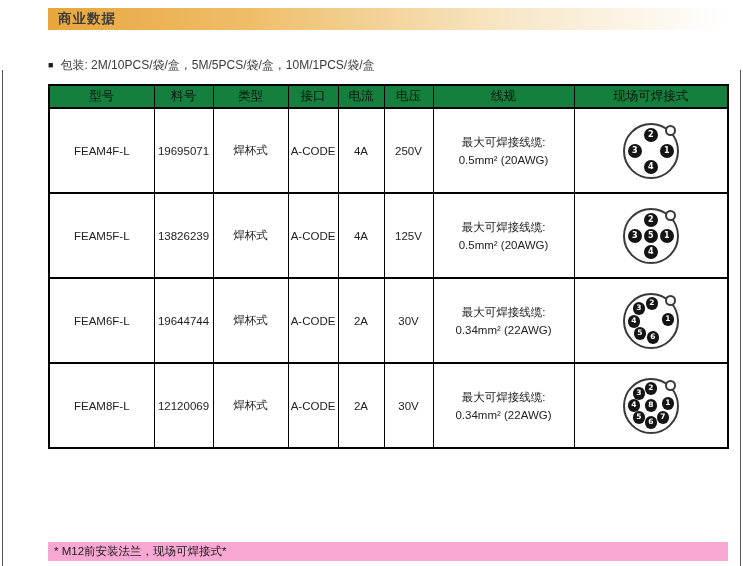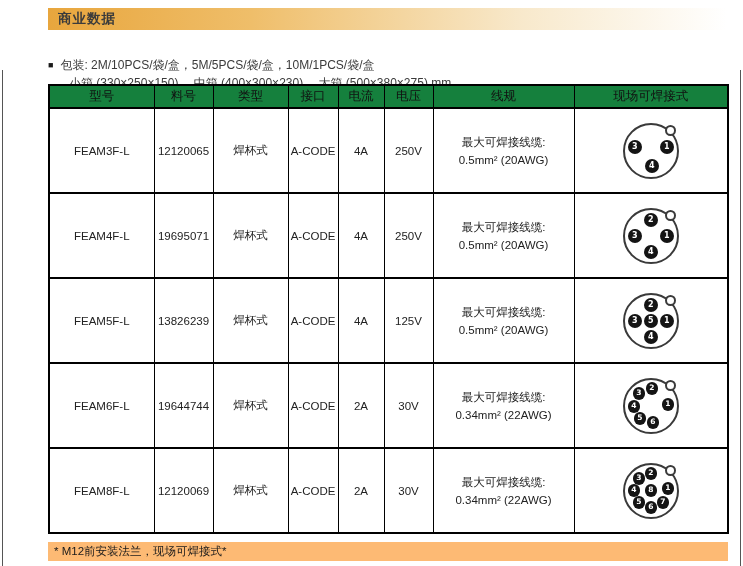--- a/index.html
+++ b/index.html
@@ -36,38 +36,37 @@
   td.wire div { line-height:18px; white-space:nowrap; }
   .pin-view { position:relative; width:56px; height:56px; margin:0 auto; }
   .pv-circle { position:absolute; left:0; top:0; width:56px; height:56px; border:2px solid #3a3a3a; border-radius:50%; }
   .pv-notch { position:absolute; width:11px; height:11px; border:2px solid #3a3a3a; border-radius:50%; background:#fff; left:42px; top:2px; }
   .pv-pin {
     position:absolute; background:#141414; color:#ffffff; border-radius:50%;
     text-align:center; font-weight:bold; font-family:"DejaVu Sans",sans-serif;
   }
   .footnote {
     position:absolute; left:48px; top:542px; width:680px; height:19px;
-    background:#fdba74; line-height:19px; padding-left:6px;
+    background:#f9a8d4; line-height:19px; padding-left:6px;
     font-size:11.5px; color:#1a1a1a;
   }
 </style>
 </head>
 <body>
 
 <div class="page">
 
   <div class="title-bar">
     <span>商业数据</span>
   </div>
 
   <div class="packaging">
     <div class="pack-line1">
       <span class="bullet">■</span><span>包装: 2M/10PCS/袋/盒，5M/5PCS/袋/盒，10M/1PCS/袋/盒</span>
     </div>
-    <div class="pack-line2">小箱 (330×250×150) ，中箱 (400×300×230) ，大箱 (500×380×275)  mm</div>
   </div>
 
   <table class="spec">
     <colgroup>
       <col style="width:105px">
         <col style="width:59px">
         <col style="width:75px">
         <col style="width:50px">
       <col style="width:46px">
         <col style="width:49px">
@@ -80,41 +79,20 @@
         <th>料号</th>
         <th>类型</th>
         <th>接口</th>
         <th>电流</th>
         <th>电压</th>
         <th>线规</th>
         <th>现场可焊接式</th>
       </tr>
     </thead>
     <tbody>
-      <tr>
-        <td>FEAM3F-L</td>
-        <td>12120065</td>
-        <td>焊杯式</td>
-        <td>A-CODE</td>
-        <td>4A</td>
-        <td>250V</td>
-        <td class="wire">
-          <div>最大可焊接线缆:</div>
-          <div>0.5mm²  (20AWG)</div>
-        </td>
-        <td>
-            <div class="pin-view">
-              <div class="pv-circle"></div>
-              <div class="pv-notch"></div>
-              <div class="pv-pin" style="height: 14px; width: 14px; line-height: 14px; font-size: 8px; left: 5px; top: 17px;">3</div>
-              <div class="pv-pin" style="height: 14px; width: 14px; line-height: 14px; font-size: 8px; left: 37px; top: 17px;">1</div>
-              <div class="pv-pin" style="height: 14px; width: 14px; line-height: 14px; font-size: 8px; left: 22px; top: 36px;">4</div>
-            </div>
-          </td>
-      </tr>
       <tr>
         <td>FEAM4F-L</td>
         <td>19695071</td>
         <td>焊杯式</td>
         <td>A-CODE</td>
         <td>4A</td>
         <td>250V</td>
         <td class="wire">
           <div>最大可焊接线缆:</div>
           <div>0.5mm²  (20AWG)</div>

